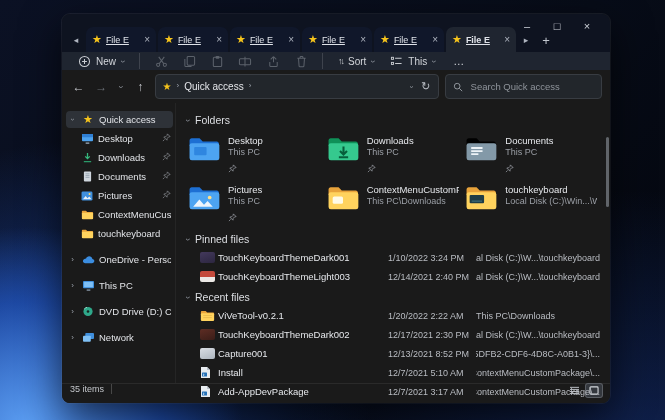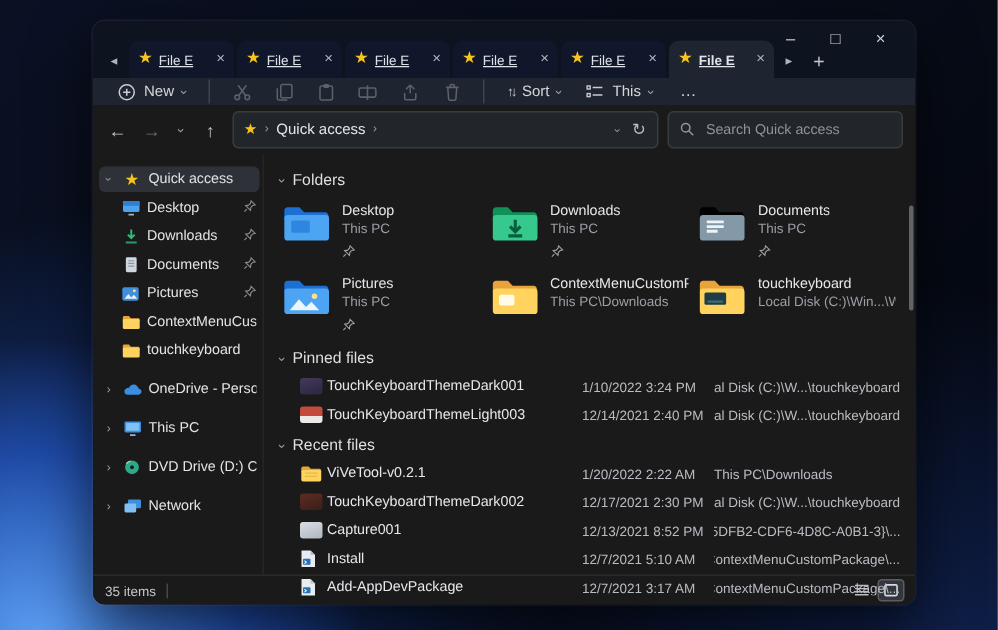--- a/index.html
+++ b/index.html
@@ -86,21 +86,21 @@
   .filerow{display:flex;align-items:center;height:19px;}
   .fic{width:18px;flex:none;display:flex;align-items:center;margin-left:14px;}
   .fname{color:#e6e8ec;font-size:9.5px;white-space:nowrap;overflow:hidden;flex:1;min-width:0;}
   .fdate{width:88px;flex:none;color:#b9bcc2;font-size:9px;}
   .floc{width:124px;flex:none;color:#b9bcc2;font-size:9px;white-space:nowrap;overflow:hidden;
     direction:rtl;text-align:left;}
   .thumb{width:15px;height:11px;border-radius:2px;}
   .vscroll{position:absolute;right:1px;top:34px;width:3px;height:70px;background:#606469;border-radius:2px;}
   
   .statusbar{height:19px;flex:none;background:#1a1a1a;border-top:1px solid rgba(255,255,255,.07);
-    display:flex;align-items:center;padding:0 8px;color:#c3c6cb;font-size:9px;gap:7px;}
+    display:flex;padding:0 8px;color:#c3c6cb;font-size:9px;gap:7px;}
   .stsep{width:1px;height:10px;background:rgba(255,255,255,.2);}
   .stright{margin-left:auto;display:flex;gap:4px;}
   .vbtn{width:16px;height:13px;display:flex;align-items:center;justify-content:center;border-radius:2px;}
   .vbtn.on{background:#33373d;box-shadow:0 0 0 1px #5a5e64;}
 </style>
 </head>
 <body>
 
 <div class="stage">
 <div class="window">

